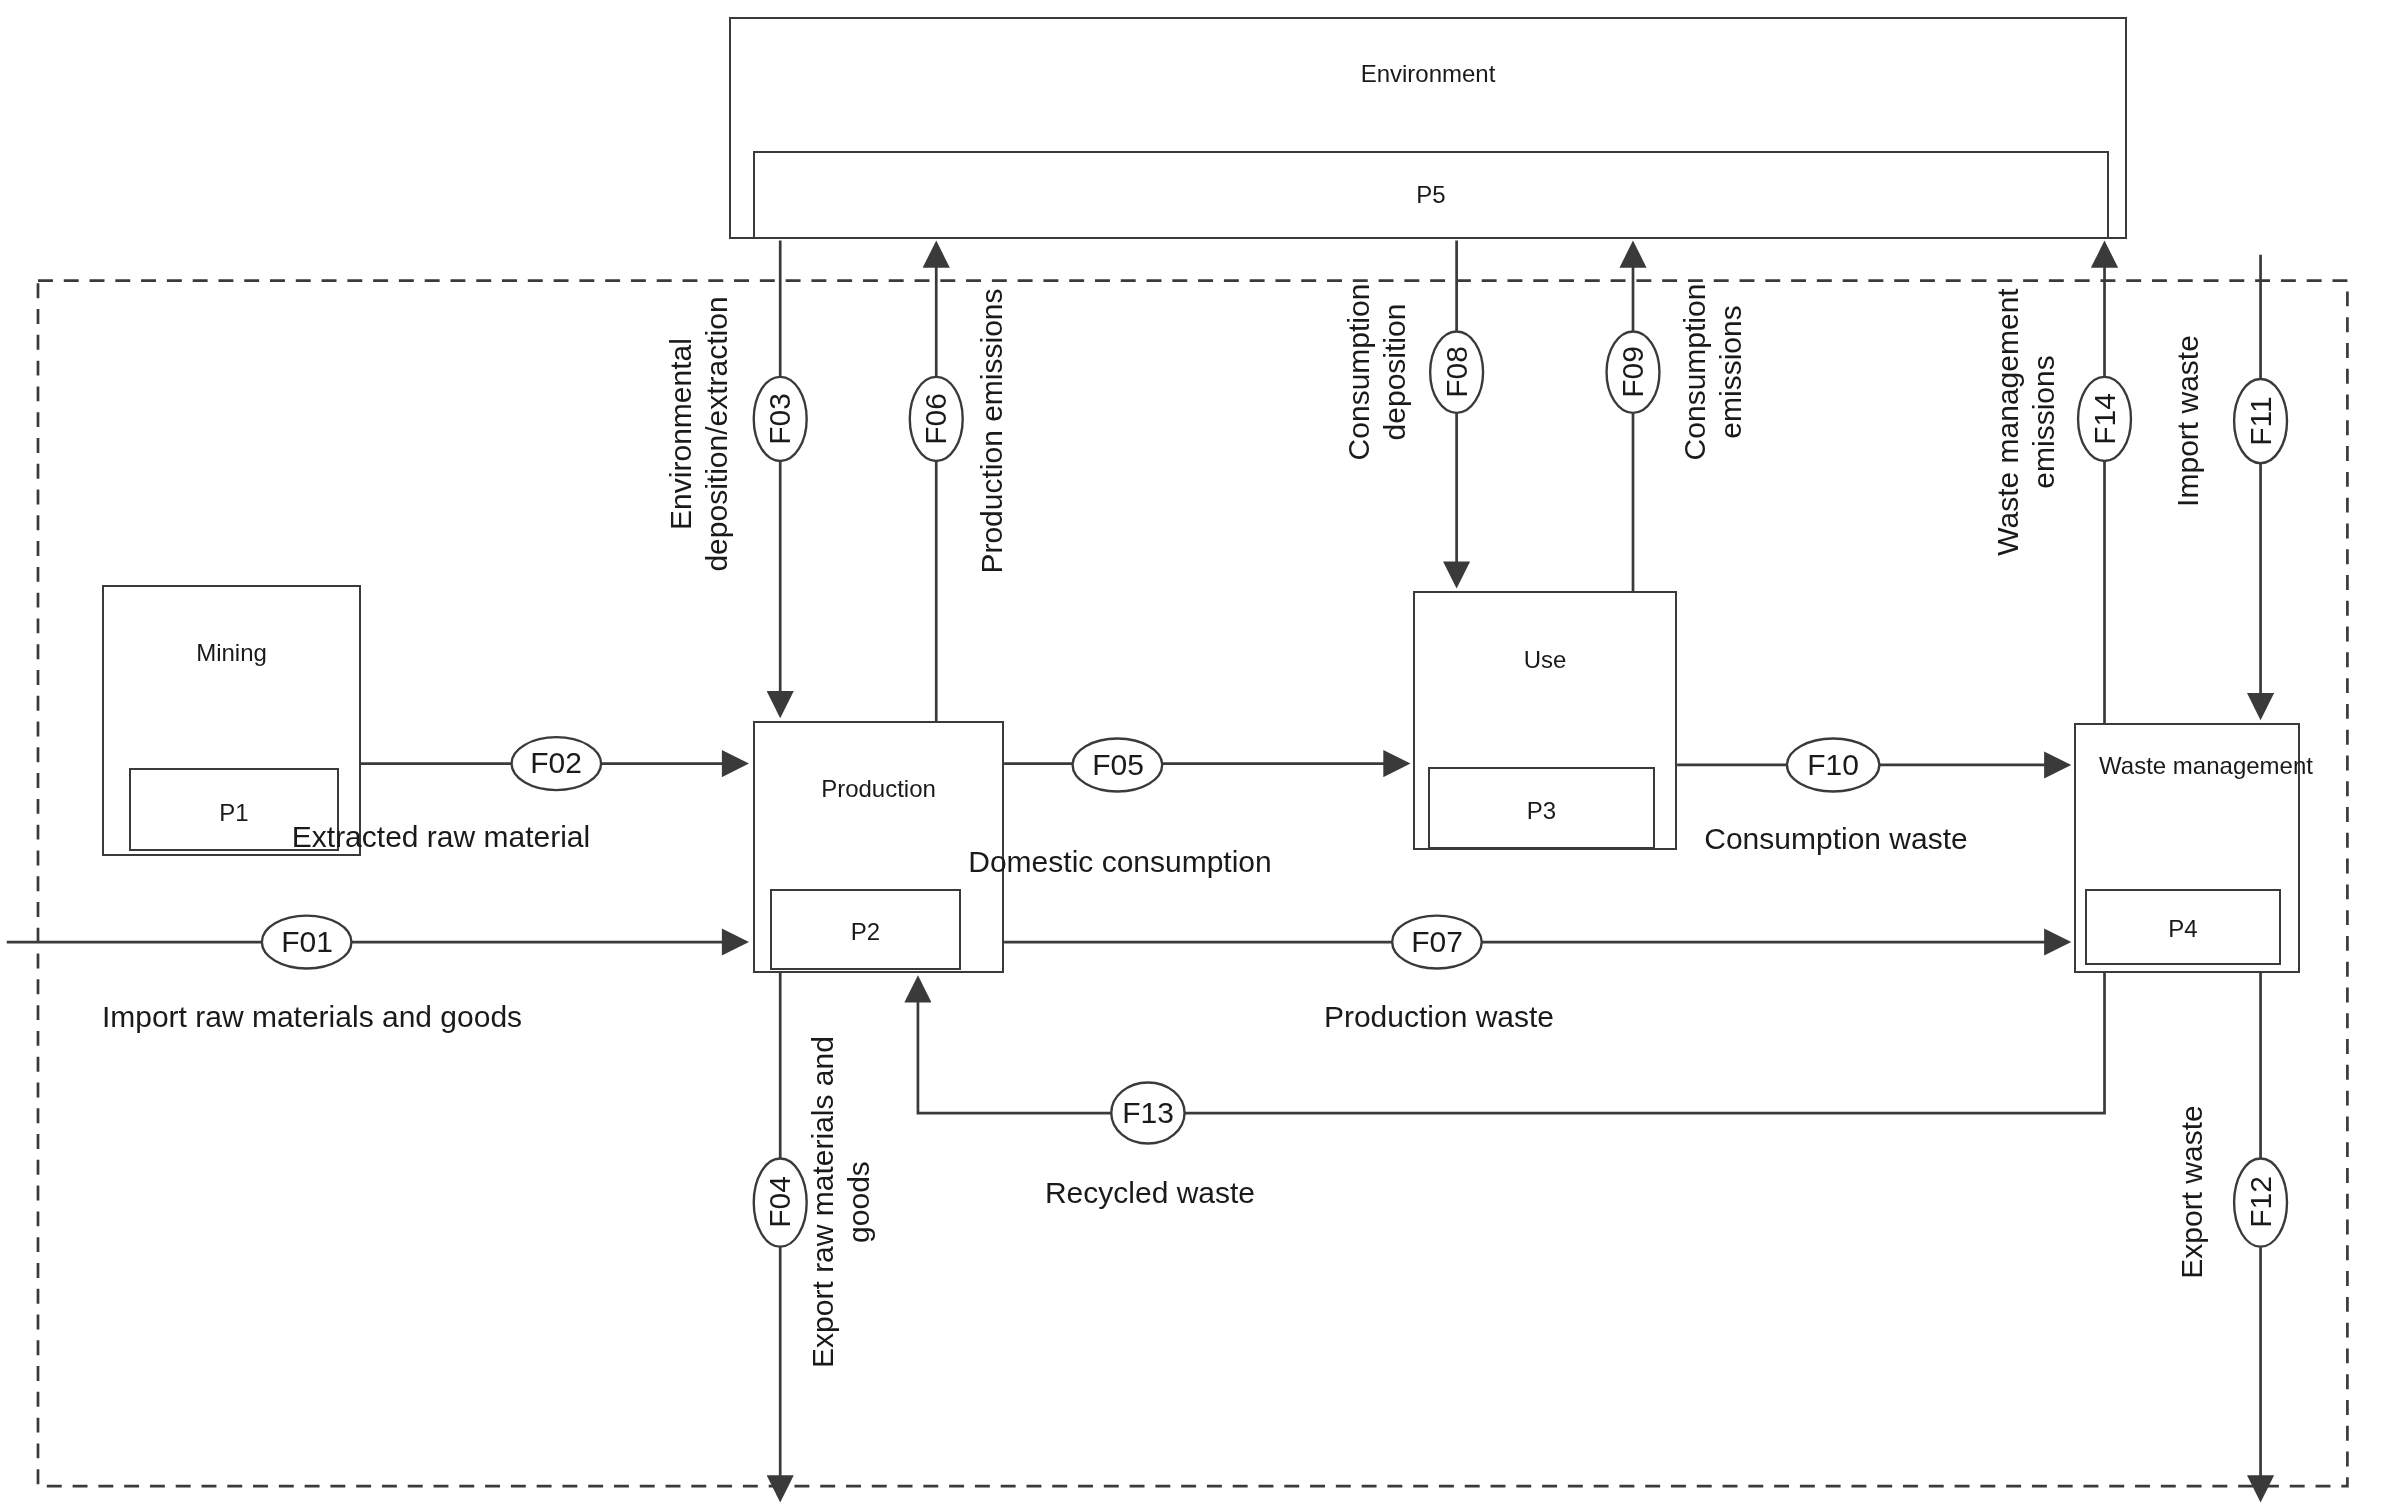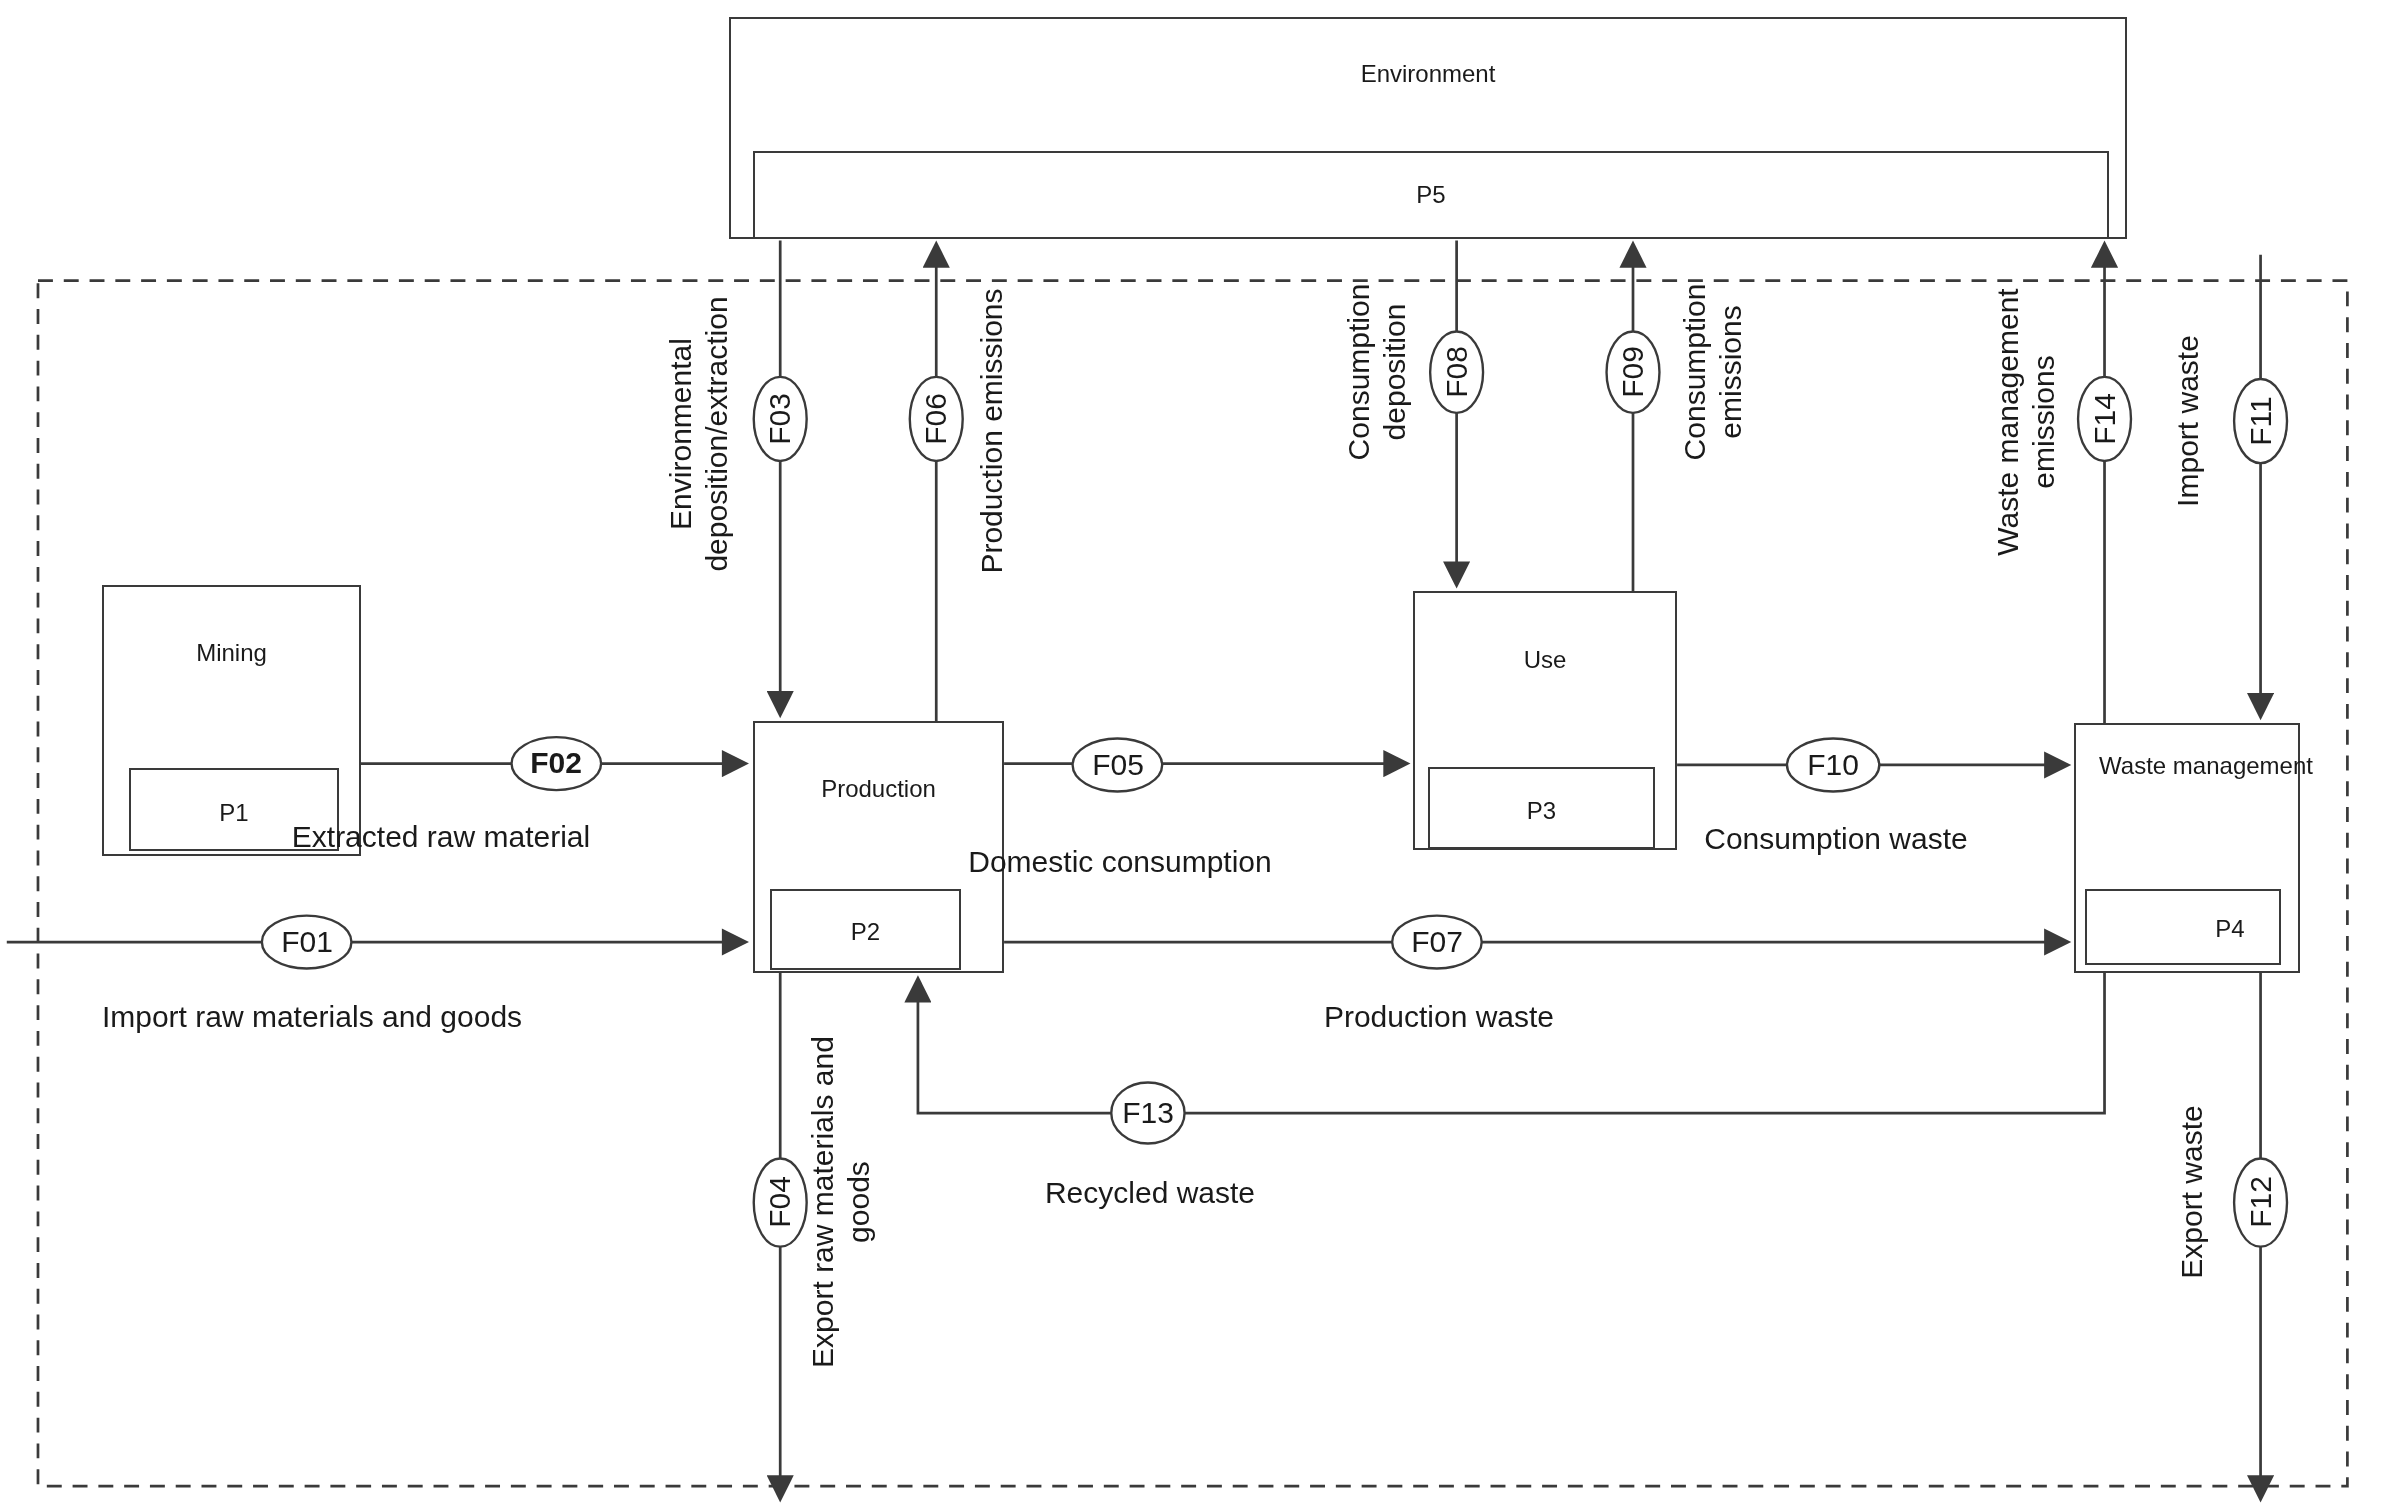--- a/index.html
+++ b/index.html
@@ -124,24 +124,24 @@
   <div class="btitle" style="left:102px;top:634px;width:259px;">Mining</div>
   <div class="btitle" style="left:129px;top:794px;width:210px;">P1</div>
 
   <div class="btitle" style="left:753px;top:770px;width:251px;">Production</div>
   <div class="btitle" style="left:770px;top:913px;width:191px;">P2</div>
 
   <div class="btitle" style="left:1413px;top:641px;width:264px;">Use</div>
   <div class="btitle" style="left:1428px;top:792px;width:227px;">P3</div>
 
   <div class="btitle" style="left:2074px;top:747px;width:264px;">Waste management</div>
-  <div class="btitle" style="left:2085px;top:910px;width:196px;margin-left:47px;">P4</div>
+  <div class="btitle" style="left:2085px;top:910px;width:196px;">P4</div>
 
   <div class="otag" style="left:307px;top:942px;">F01</div>
-  <div class="otag" style="left:556px;top:763px;font-weight:bold;">F02</div>
+  <div class="otag" style="left:556px;top:763px;">F02</div>
   <div class="otag v" style="left:780px;top:419px;">F03</div>
   <div class="otag v" style="left:780px;top:1202px;">F04</div>
   <div class="otag" style="left:1118px;top:765px;">F05</div>
   <div class="otag v" style="left:936px;top:419px;">F06</div>
   <div class="otag" style="left:1437px;top:942px;">F07</div>
   <div class="otag v" style="left:1457px;top:372px;">F08</div>
   <div class="otag v" style="left:1633px;top:372px;">F09</div>
   <div class="otag" style="left:1833px;top:765px;">F10</div>
   <div class="otag v" style="left:2261px;top:421px;">F11</div>
   <div class="otag v" style="left:2261px;top:1202px;">F12</div>

